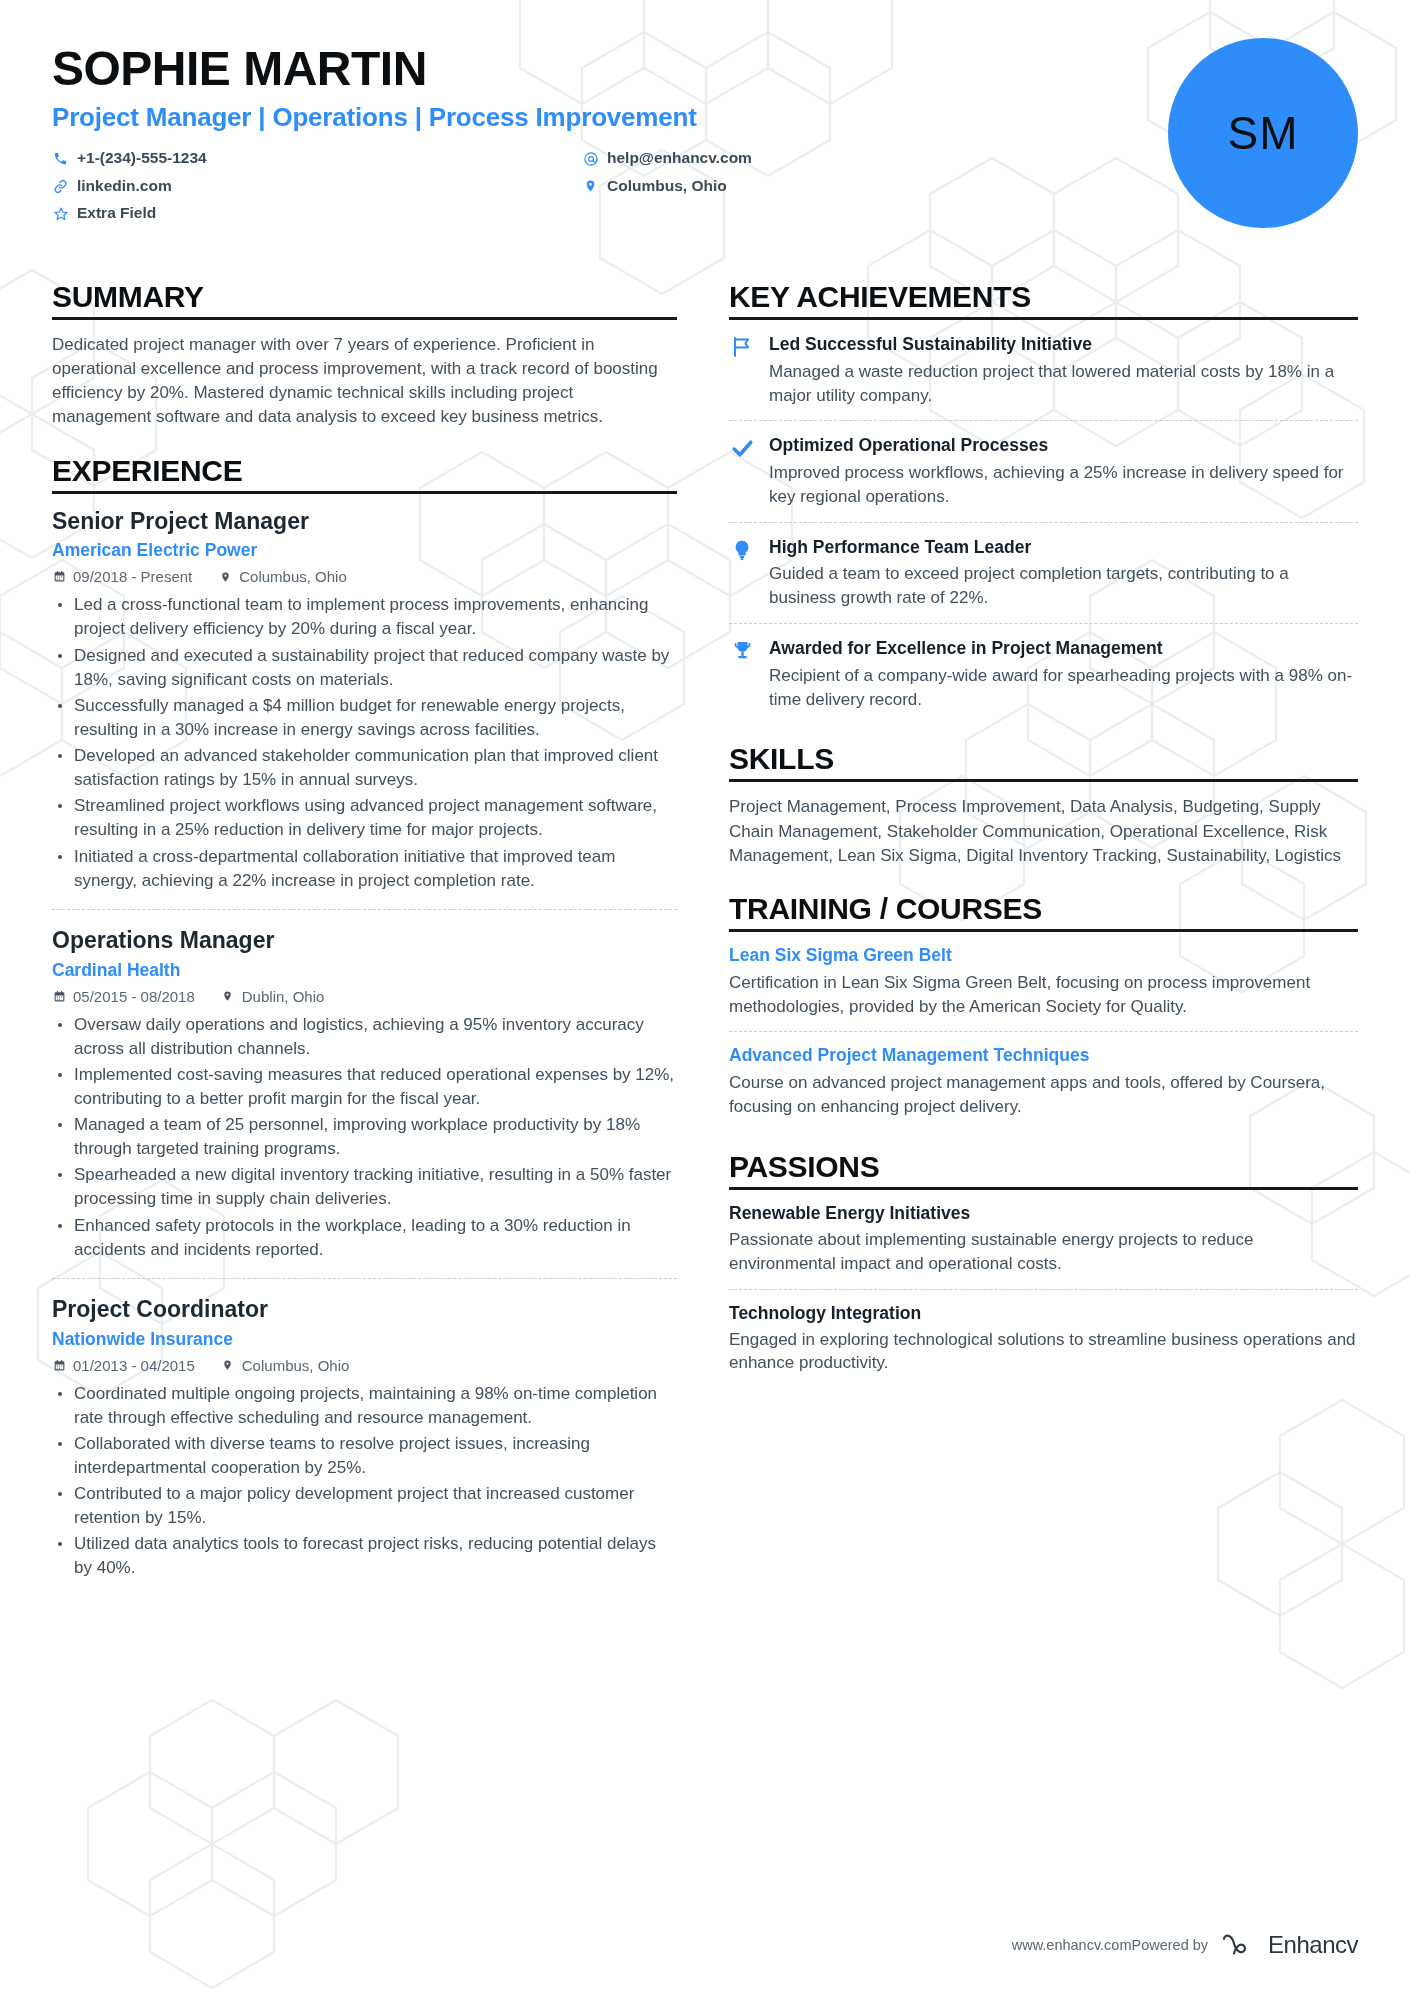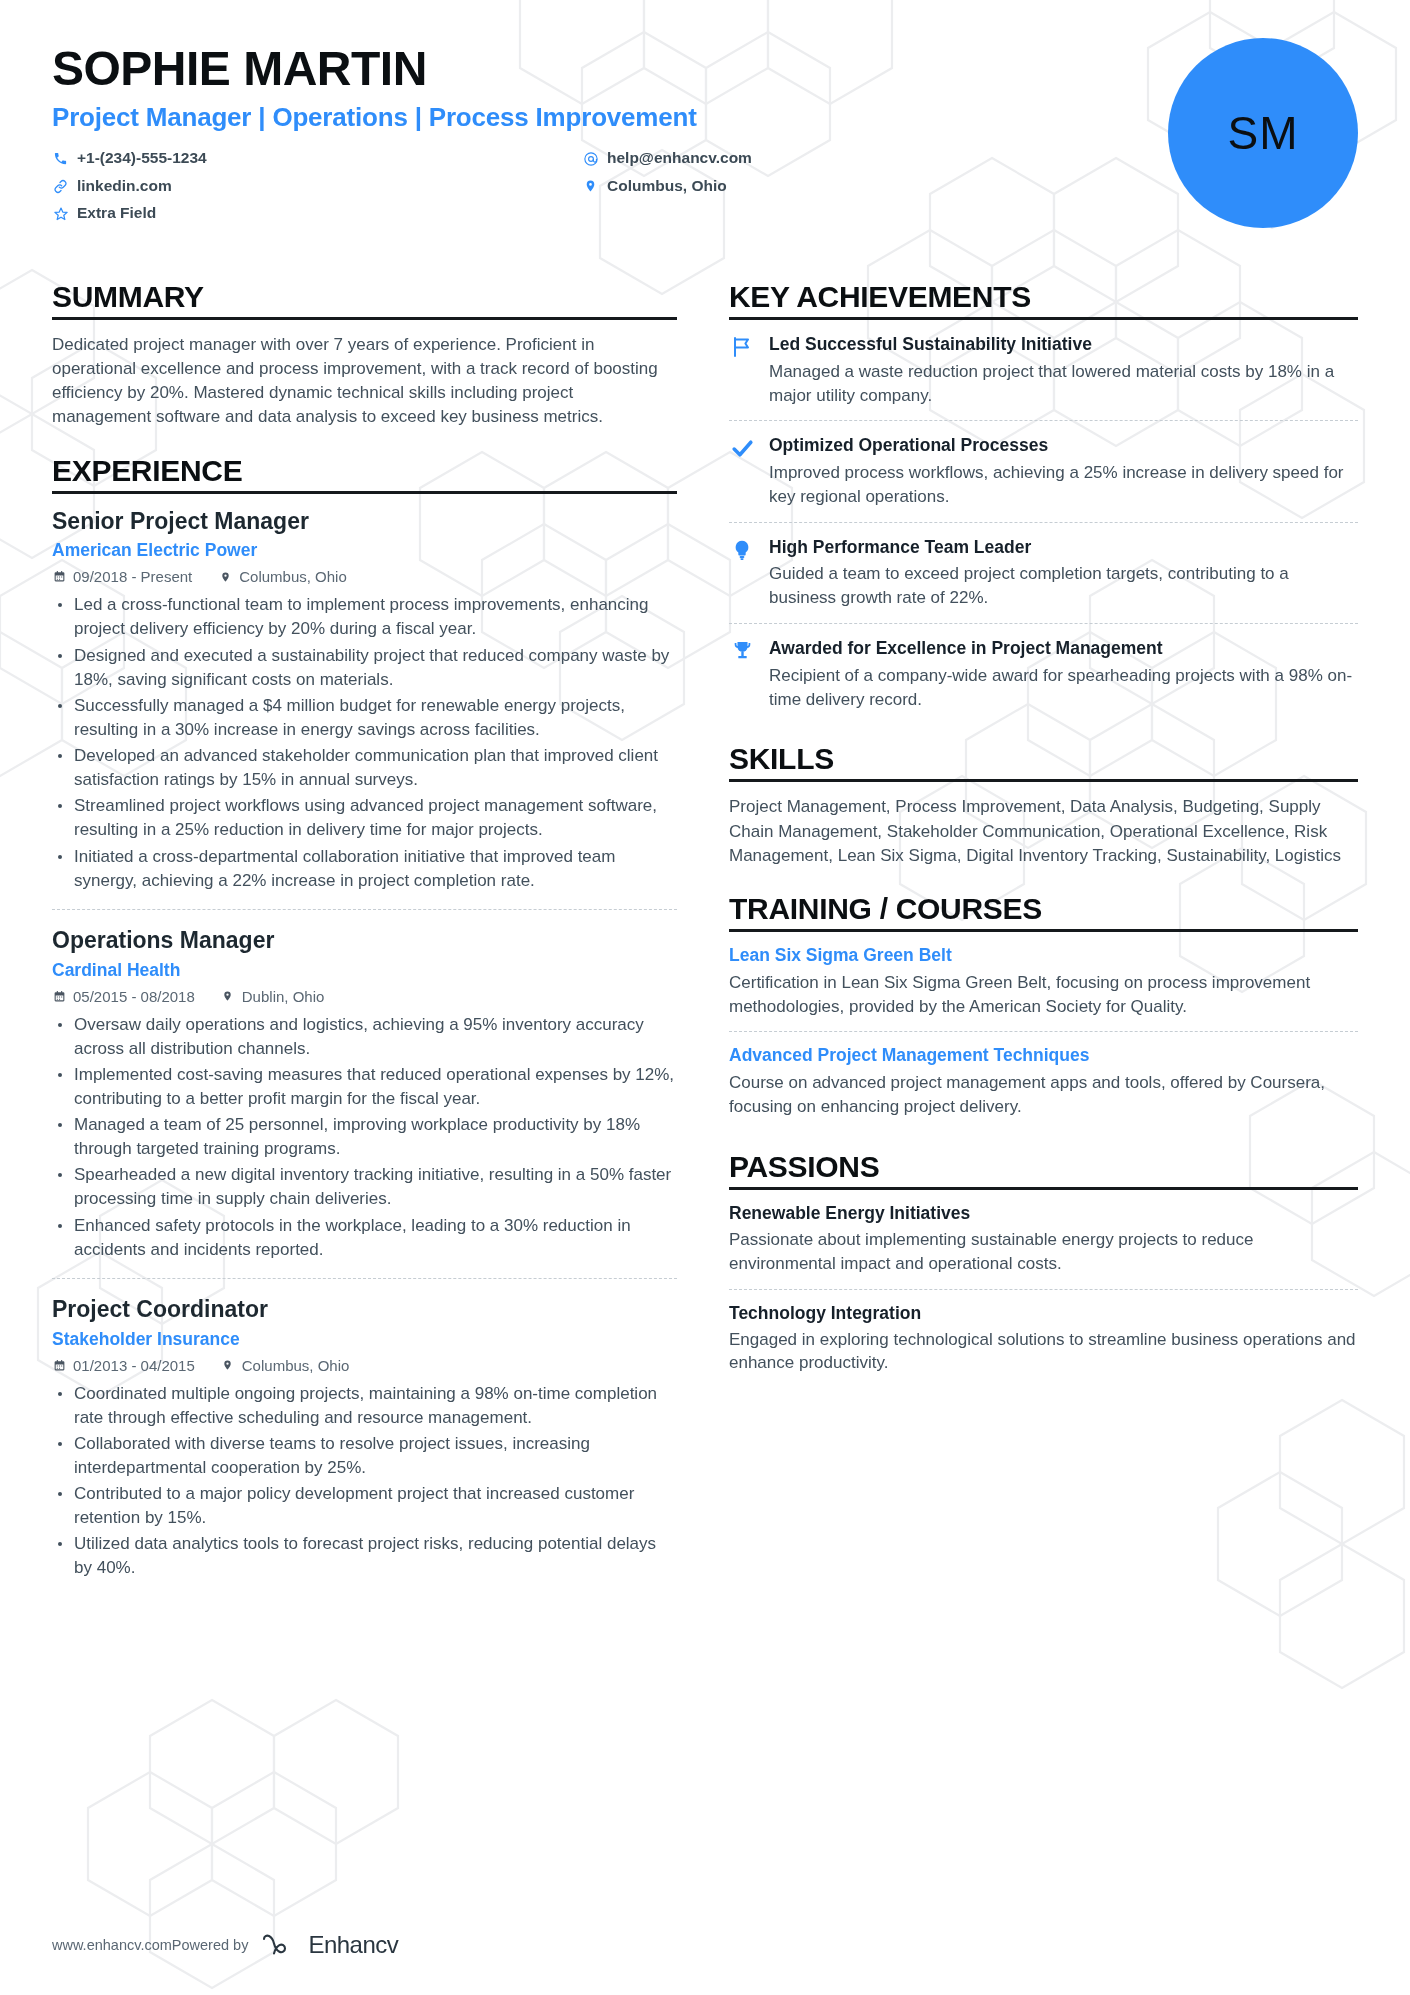--- a/index.html
+++ b/index.html
@@ -234,21 +234,21 @@
   .spacer-md { height: 14px; }
 
   
   .footer {
     position: absolute;
     left: 52px;
     right: 52px;
     bottom: 36px;
     display: flex;
     align-items: center;
-    justify-content: flex-start;
+    justify-content: flex-end;
     z-index: 3;
   }
   .footer-url { font-size: 14.5px; color: #5a6773; }
   .powered {
     display: flex;
     align-items: center;
     gap: 12px;
     font-size: 14.5px;
     color: #5a6773;
   }
@@ -461,21 +461,21 @@
               <li>Oversaw daily operations and logistics, achieving a 95% inventory accuracy across all distribution channels.</li>
               <li>Implemented cost-saving measures that reduced operational expenses by 12%, contributing to a better profit margin for the fiscal year.</li>
               <li>Managed a team of 25 personnel, improving workplace productivity by 18% through targeted training programs.</li>
               <li>Spearheaded a new digital inventory tracking initiative, resulting in a 50% faster processing time in supply chain deliveries.</li>
               <li>Enhanced safety protocols in the workplace, leading to a 30% reduction in accidents and incidents reported.</li>
             </ul>
           </div>
 
           <div class="job">
             <div class="job-title">Project Coordinator</div>
-            <div class="job-company">Stakeholder Insurance</div>
+            <div class="job-company">Nationwide Insurance</div>
             <div class="job-meta">
               <span class="meta-cell">
                 <span class="mi">
                   <svg width="13" height="13" viewBox="0 0 24 24" fill="currentColor">
                       <path d="M7 2v2H5a2 2 0 00-2 2v13a2 2 0 002 2h14a2 2 0 002-2V6a2 2 0 00-2-2h-2V2h-2v2H9V2H7zm12 8v9H5v-9h14zM7 12v2h2v-2H7zm4 0v2h2v-2h-2zm4 0v2h2v-2h-2zM7 16v2h2v-2H7zm4 0v2h2v-2h-2z"></path>
                     </svg>
                 </span>
                 <span>01/2013 - 04/2015</span>
               </span>
               <span class="meta-cell">

